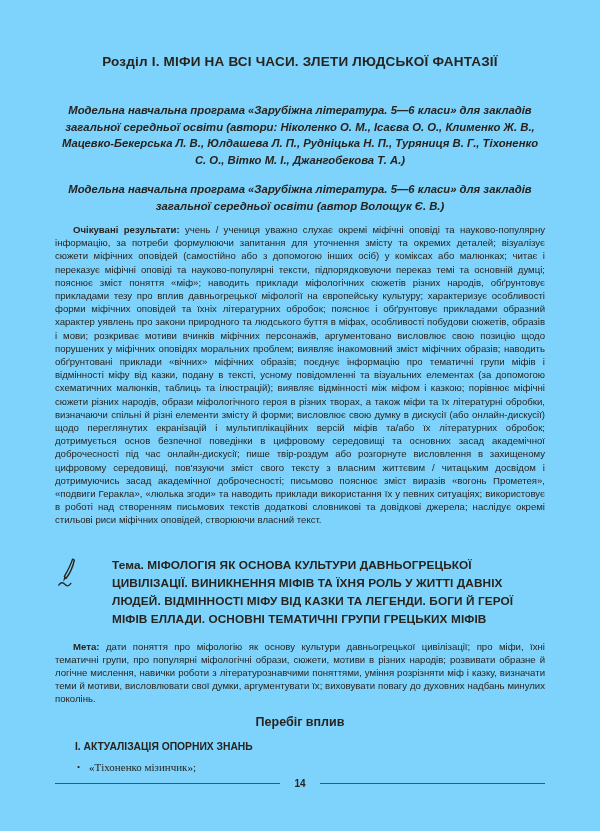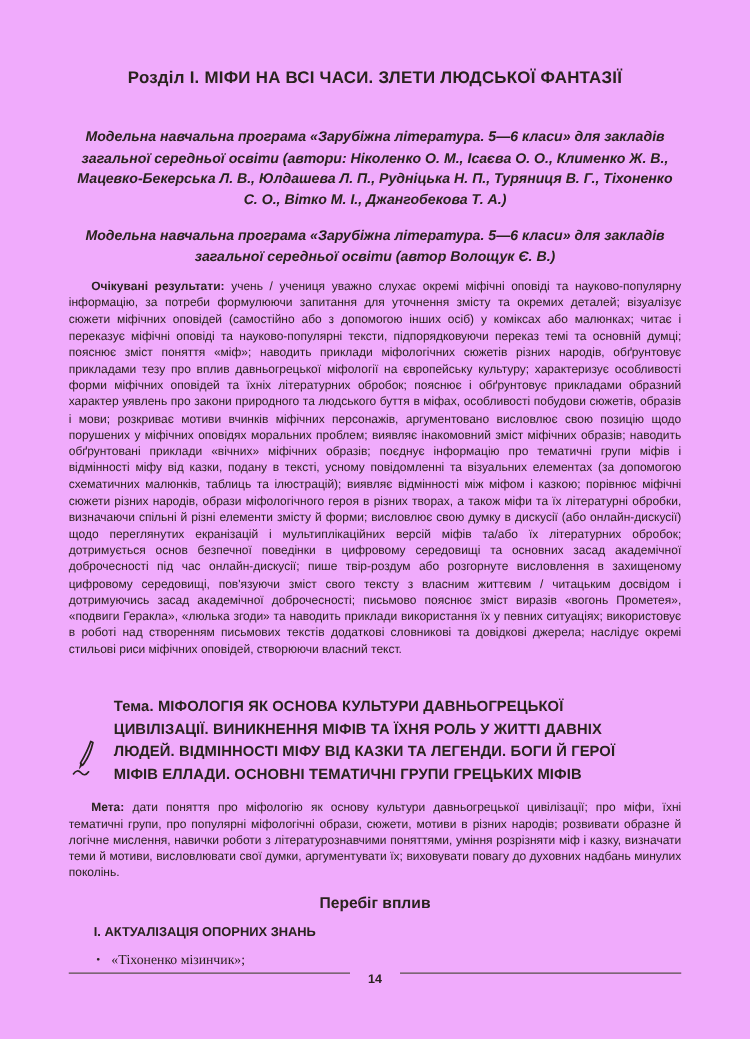--- a/index.html
+++ b/index.html
@@ -1,21 +1,21 @@
 <!DOCTYPE html>
 <html lang="uk"><head>
 <meta charset="utf-8">
 <style>
   html, body { margin: 0; padding: 0; background: #ffffff; }
   .page {
     position: relative;
     width: 600px;
     height: 831px;
     margin: 0 auto;
-    background: #f0abfc;
+    background: #7dd3fc;
     color: #29231e;
     font-family: "Liberation Sans", sans-serif;
     overflow: hidden;
     box-sizing: border-box;
     padding: 52px 55px 0 55px;
   }
   .chapter-title {
     text-align: center;
     font-weight: bold;
     font-size: 13.5px;
@@ -36,22 +36,23 @@
   .body-par {
     text-align: justify;
     font-size: 9.6px;
     line-height: 13.2px;
     text-indent: 18px;
     margin: 0 0 29px 0;
   }
   .b { font-weight: bold; }
   .topic {
     display: flex;
-    align-items: flex-end;
+    align-items: flex-start;
     margin: 0 16px 12px 2px;
+    gap: 21px;
   }
   .topic-icon-wrap {
     flex: 0 0 34px;
     padding-top: 1px;
   }
   .topic-text {
     flex: 1;
     font-weight: bold;
     font-size: 11.8px;
     line-height: 18px;
@@ -96,20 +97,21 @@
     vertical-align: 1px;
   }
   .bullet-line.sub { margin-left: 22px; }
   .bullet-line.sub .marker { width: 12px; font-size: 9px; }
   .footer {
     position: absolute;
     left: 55px;
     right: 55px;
     top: 778px;
     display: flex;
+    align-items: center;
   }
   .footer .rule {
     flex: 1;
     height: 1px;
     background: #57504a;
   }
   .footer .page-num {
     font-weight: bold;
     font-size: 10px;
     padding: 0 14px;

